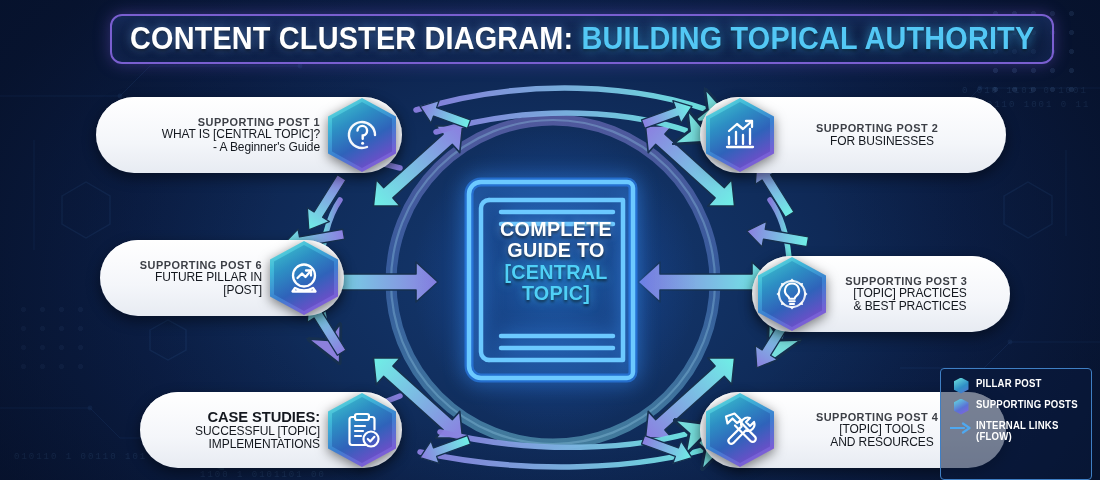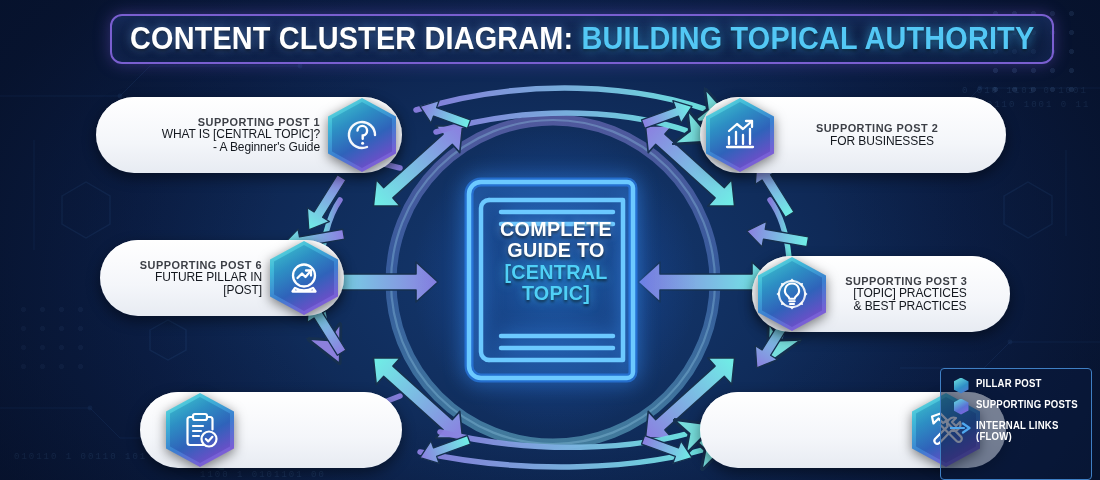--- a/index.html
+++ b/index.html
@@ -386,39 +386,49 @@
           <circle cx="21" cy="21" r="13" opacity=".85"></circle>
           <path d="M21 10.5 a7 7 0 0 0 -4.2 12.6 c1 .8 1.4 1.6 1.5 2.6 h5.4 c.1 -1 .5 -1.8 1.5 -2.6 A7 7 0 0 0 21 10.5 Z"></path>
           <path d="M18.3 28.3 h5.4"></path>
           <path d="M19 31 h4"></path>
         </svg>
       </div>
     </div>
   </div>
 
   <div class="card left" style="left:140px; top:392px; width:262px;">
+    <div class="card-text">
+      <span class="eyebrow" style="font-size:15.5px; color:#14181f; letter-spacing:-.1px;">CASE STUDIES:</span>
+      <span class="card-title">SUCCESSFUL [TOPIC]</span>
+      <span class="card-title sub">IMPLEMENTATIONS</span>
+    </div>
     <div class="hex">
       <div class="shape"></div>
         <div class="shape inner"></div>
       <div class="ico">
         <svg width="40" height="42" viewBox="0 0 40 42" fill="none" stroke="#ffffff" stroke-width="2.2" stroke-linecap="round" stroke-linejoin="round">
           <path d="M13 8 H10 a2.5 2.5 0 0 0 -2.5 2.5 v23 A2.5 2.5 0 0 0 10 36 h14"></path>
           <path d="M27 8 h3 a2.5 2.5 0 0 1 2.5 2.5 v10"></path>
           <rect x="13" y="5" width="14" height="6" rx="2"></rect>
           <path d="M13 17 h10"></path>
             <path d="M13 22 h8"></path>
             <path d="M13 27 h6"></path>
           <circle cx="29" cy="30" r="7.5"></circle>
           <path d="M25.8 30 l2.4 2.4 4.2 -4.6"></path>
         </svg>
       </div>
     </div>
   </div>
 
   <div class="card right" style="left:700px; top:392px; width:306px;">
+    <div class="card-text">
+      <span class="eyebrow">SUPPORTING POST 4</span>
+      <span class="card-title">[TOPIC] TOOLS</span>
+      <span class="card-title sub">AND RESOURCES</span>
+    </div>
     <div class="hex">
       <div class="shape"></div>
         <div class="shape inner"></div>
       <div class="ico">
         <svg width="42" height="42" viewBox="0 0 42 42" fill="none" stroke="#ffffff" stroke-width="2.2" stroke-linecap="round" stroke-linejoin="round">
           <path d="M31 9 a6.5 6.5 0 0 0 -8.4 8.4 L10 30 a3 3 0 0 0 4.2 4.2 L26.6 21.4 A6.5 6.5 0 0 0 35 13 l-4 4 -4 -4 Z"></path>
           <path d="M8.5 14.5 l5 -5 4.5 4.5 4.5 -2.5 -7 -7 -8.5 3 Z"></path>
           <path d="M16 16.5 L31.5 32 a3.1 3.1 0 0 0 4.4 -4.4 L20.5 12"></path>
         </svg>
       </div>

